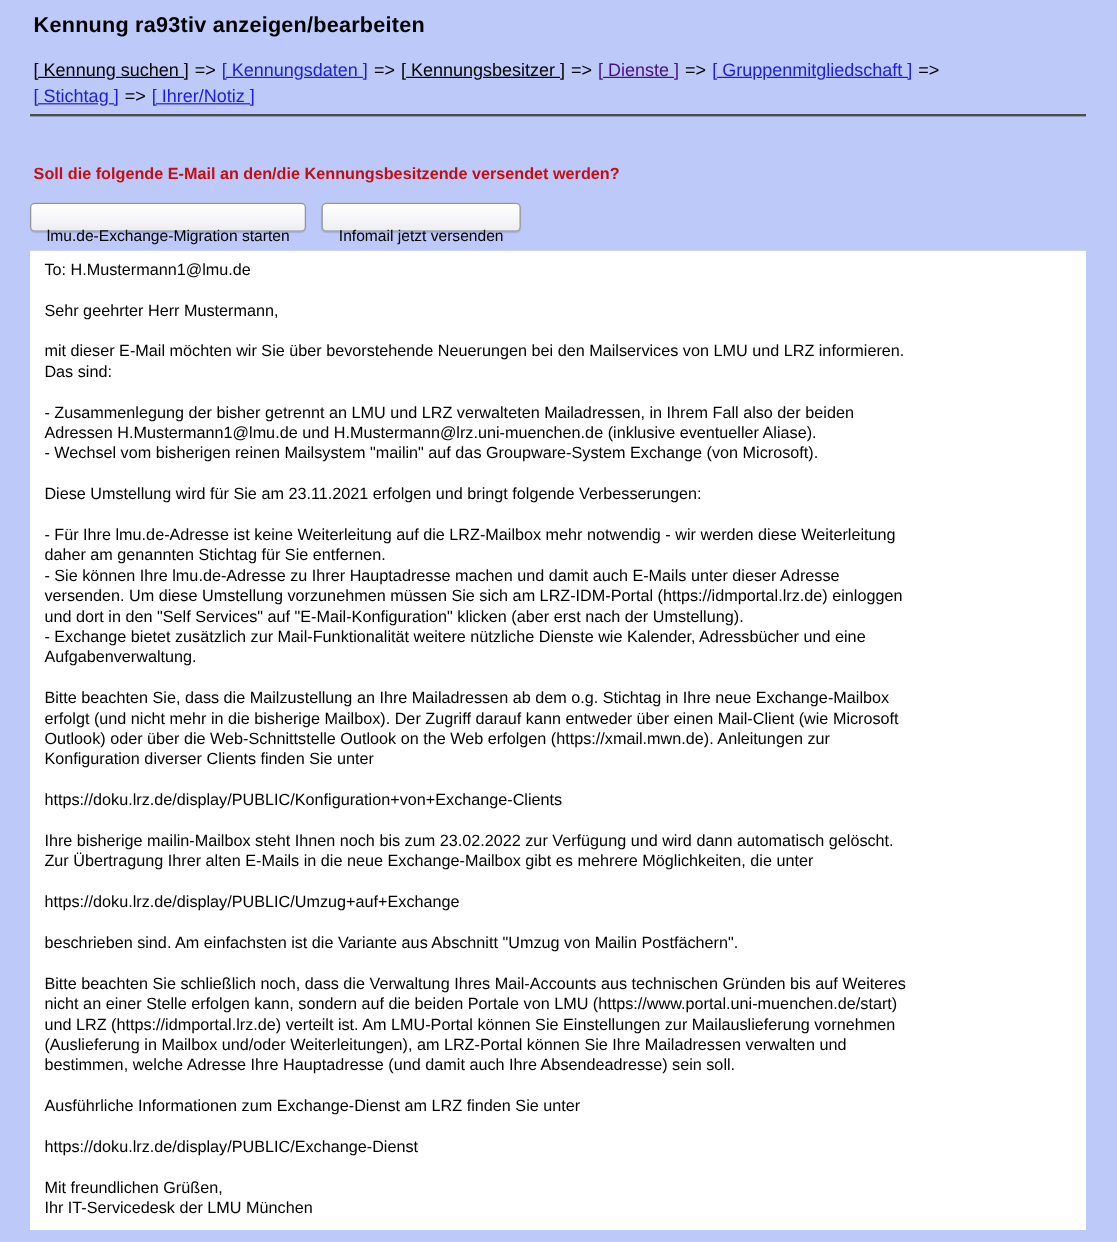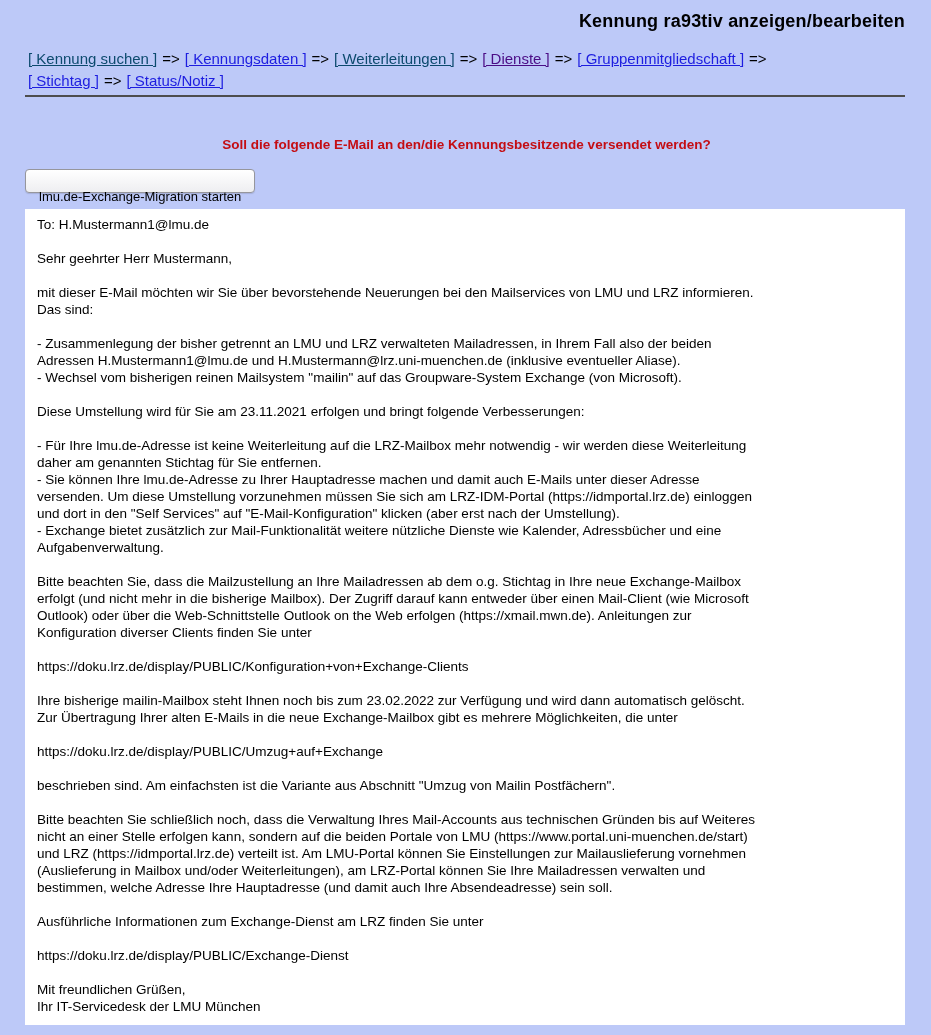--- a/index.html
+++ b/index.html
@@ -14,48 +14,46 @@
     color: #000;
   }
   .page { padding: 0 26px 0 25px; }
 
   .title {
     margin: 10px 0 0 3px;
     font-size: 18px;
     line-height: 22px;
     font-weight: bold;
     letter-spacing: 0.2px;
-    text-align: right;
   }
 
   .nav {
     margin: 16px 0 0 3px;
     font-size: 15px;
     line-height: 22px;
   }
   .nav a { text-decoration: underline; cursor: pointer; }
-  .nav a.visited   { color: #0c4a6e; }
+  .nav a.visited   { color: #000000; }
   .nav a.unvisited { color: #1d1de0; }
   .nav a.current   { color: #4b0d86; font-weight: normal; }
   .nav .sep { color: #000; margin: 0 5px; text-decoration: none; }
 
   hr.divider {
     margin: 3px 0 0 0;
     border: none;
     border-top: 2px solid #4d4d4d;
     height: 0;
   }
 
   .warning {
     margin: 40px 0 0 3px;
     color: #c40d13;
     font-weight: bold;
     font-size: 13.5px;
     line-height: 16px;
-    text-align: center;
   }
 
   .button-row {
     margin-top: 16px;
     display: flex;
     gap: 13px;
   }
   .btn {
     height: 24px;
     padding: 19px 13px 3px 13px;
@@ -83,35 +81,36 @@
 </style>
 </head>
 <body>
 
 <div class="page">
 
   <div class="title">Kennung ra93tiv anzeigen/bearbeiten</div>
 
   <div class="nav">
     <div class="nav-line">
-      <a class="visited">[ Kennung suchen ]</a><span class="sep">=&gt;</span><a class="unvisited">[ Kennungsdaten ]</a><span class="sep">=&gt;</span><a class="visited">[ Weiterleitungen ]</a><span class="sep">=&gt;</span><a class="current">[ Dienste ]</a><span class="sep">=&gt;</span><a class="unvisited">[ Gruppenmitgliedschaft ]</a><span class="sep">=&gt;</span>
+      <a class="visited">[ Kennung suchen ]</a><span class="sep">=&gt;</span><a class="unvisited">[ Kennungsdaten ]</a><span class="sep">=&gt;</span><a class="visited">[ Kennungsbesitzer ]</a><span class="sep">=&gt;</span><a class="current">[ Dienste ]</a><span class="sep">=&gt;</span><a class="unvisited">[ Gruppenmitgliedschaft ]</a><span class="sep">=&gt;</span>
     </div>
     <div class="nav-line">
-      <a class="unvisited">[ Stichtag ]</a><span class="sep">=&gt;</span><a class="unvisited">[ Status/Notiz ]</a>
+      <a class="unvisited">[ Stichtag ]</a><span class="sep">=&gt;</span><a class="unvisited">[ Ihrer/Notiz ]</a>
     </div>
   </div>
 
   <hr class="divider">
 
   <div class="warning">
     <div>Soll die folgende E-Mail an den/die Kennungsbesitzende versendet werden?</div>
   </div>
 
   <div class="button-row">
     <button class="btn">lmu.de-Exchange-Migration starten</button>
+    <button class="btn">Infomail jetzt versenden</button>
   </div>
 
   <div class="email-box">To: H.Mustermann1@lmu.de
 
 Sehr geehrter Herr Mustermann,
 
 mit dieser E-Mail möchten wir Sie über bevorstehende Neuerungen bei den Mailservices von LMU und LRZ informieren.
 Das sind:
 
 - Zusammenlegung der bisher getrennt an LMU und LRZ verwalteten Mailadressen, in Ihrem Fall also der beiden

